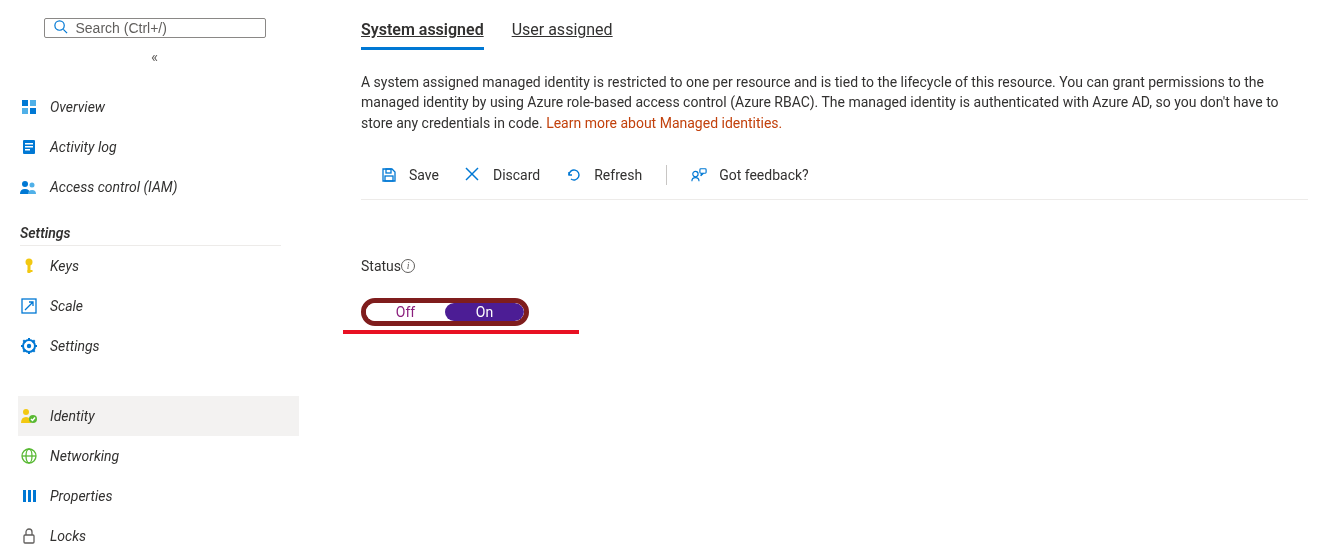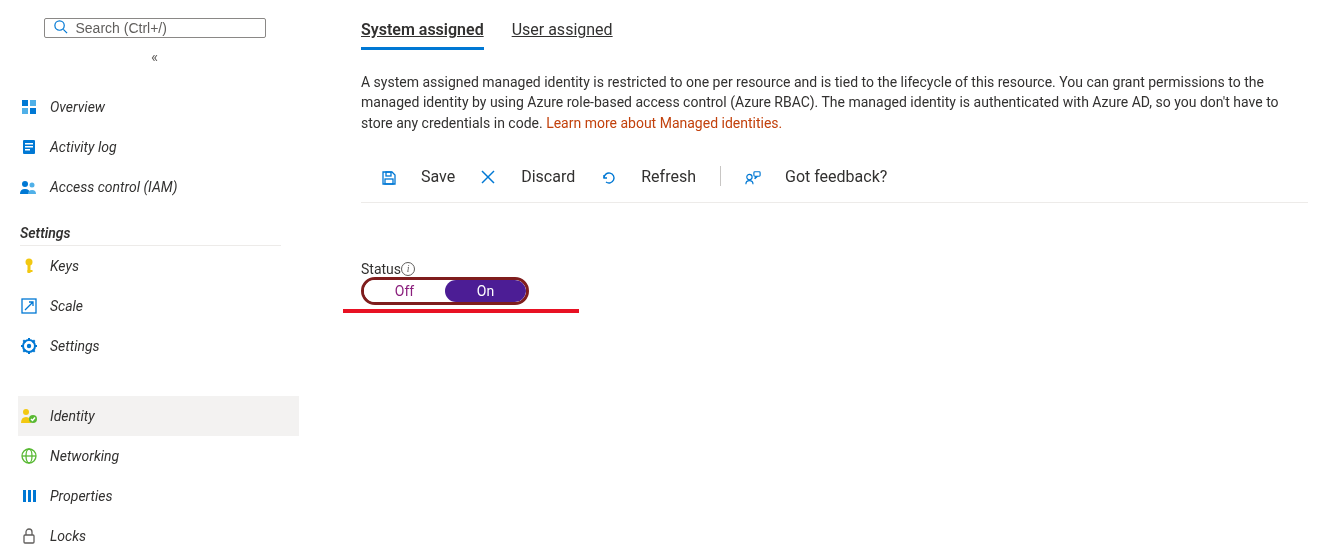--- a/index.html
+++ b/index.html
@@ -129,26 +129,26 @@
     .toolbar {
       display: flex;
       align-items: center;
       margin-top: 20px;
       padding: 10px 0 12px 8px;
       border-bottom: 1px solid #edebe9;
       gap: 2px;
     }
     .tool-btn {
       display: inline-flex;
-      align-items: flex-end;
-      gap: 24px;
+      align-items: flex-start;
+      gap: 12px;
       padding: 4px 12px;
       cursor: pointer;
       color: #323130;
-      font-size: 16px;
+      font-size: 14px;
     }
     .tool-btn .icon { color: #0078d4; width:16px; height:16px; display:inline-flex;}
     .toolbar .sep {
       width: 1px;
       height: 20px;
       background: #c8c6c4;
       margin: 0 10px;
     }
     .status-block {
       margin-top: 58px;
@@ -164,24 +164,24 @@
       border: 1px solid #605e5c;
       border-radius: 50%;
       font-size: 10px;
       display: inline-flex;
       align-items: center; justify-content: center;
       color: #605e5c;
       font-style: italic;
       font-family: Georgia, serif;
     }
     .toggle {
-      margin-top: 0;
+      margin-top: 24px;
       width: 168px;
       height: 28px;
-      border: 3px solid #7f1d1d;
+      border: 5px solid #7f1d1d;
       border-radius: 14px;
       display: flex;
       overflow: hidden;
       cursor: pointer;
     }
     .toggle .opt {
       flex: 1;
       display: flex;
       align-items: center;
       justify-content: center;

